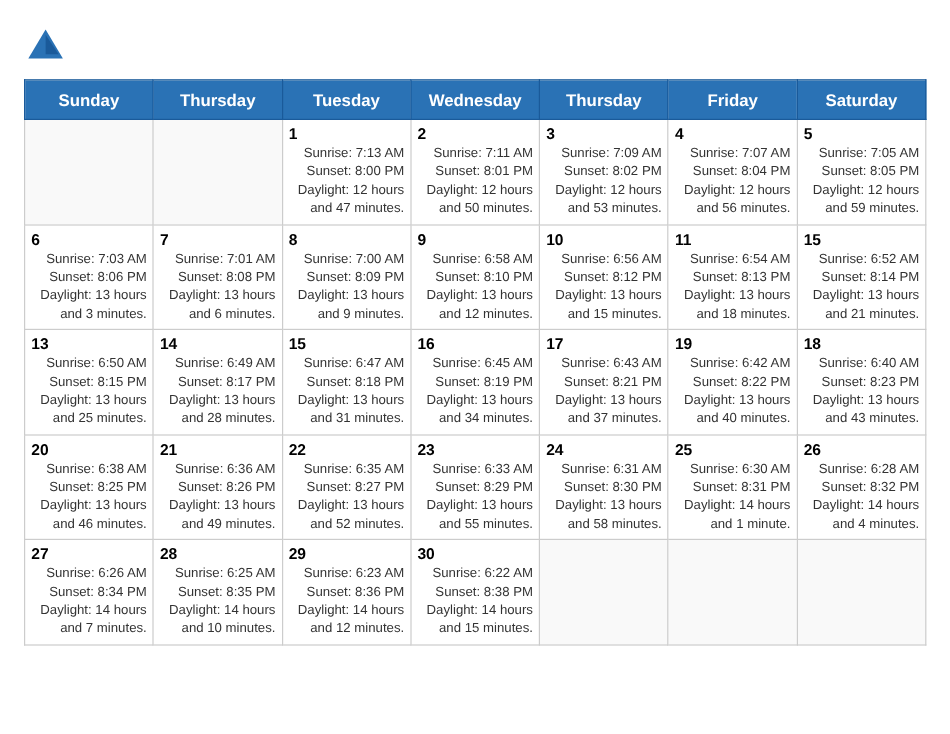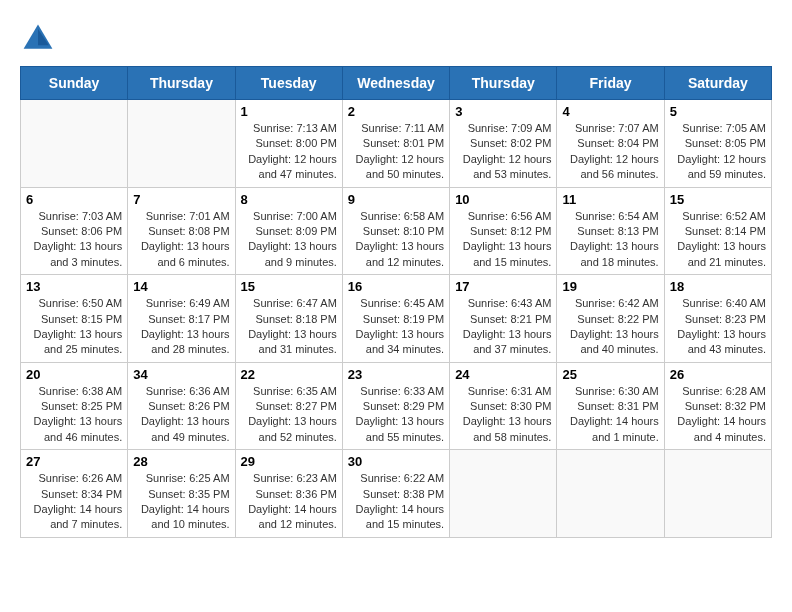--- a/index.html
+++ b/index.html
@@ -204,21 +204,21 @@
           <div class="day-num">18</div>
           <div class="day-info">Sunrise: 6:40 AM<br>Sunset: 8:23 PM<br>Daylight: 13 hours and 43 minutes.</div>
         </td>
       </tr>
       <tr>
         <td>
           <div class="day-num">20</div>
           <div class="day-info">Sunrise: 6:38 AM<br>Sunset: 8:25 PM<br>Daylight: 13 hours and 46 minutes.</div>
         </td>
         <td>
-          <div class="day-num">34</div>
+          <div class="day-num">21</div>
           <div class="day-info">Sunrise: 6:36 AM<br>Sunset: 8:26 PM<br>Daylight: 13 hours and 49 minutes.</div>
         </td>
         <td>
           <div class="day-num">22</div>
           <div class="day-info">Sunrise: 6:35 AM<br>Sunset: 8:27 PM<br>Daylight: 13 hours and 52 minutes.</div>
         </td>
         <td>
           <div class="day-num">23</div>
           <div class="day-info">Sunrise: 6:33 AM<br>Sunset: 8:29 PM<br>Daylight: 13 hours and 55 minutes.</div>
         </td>

